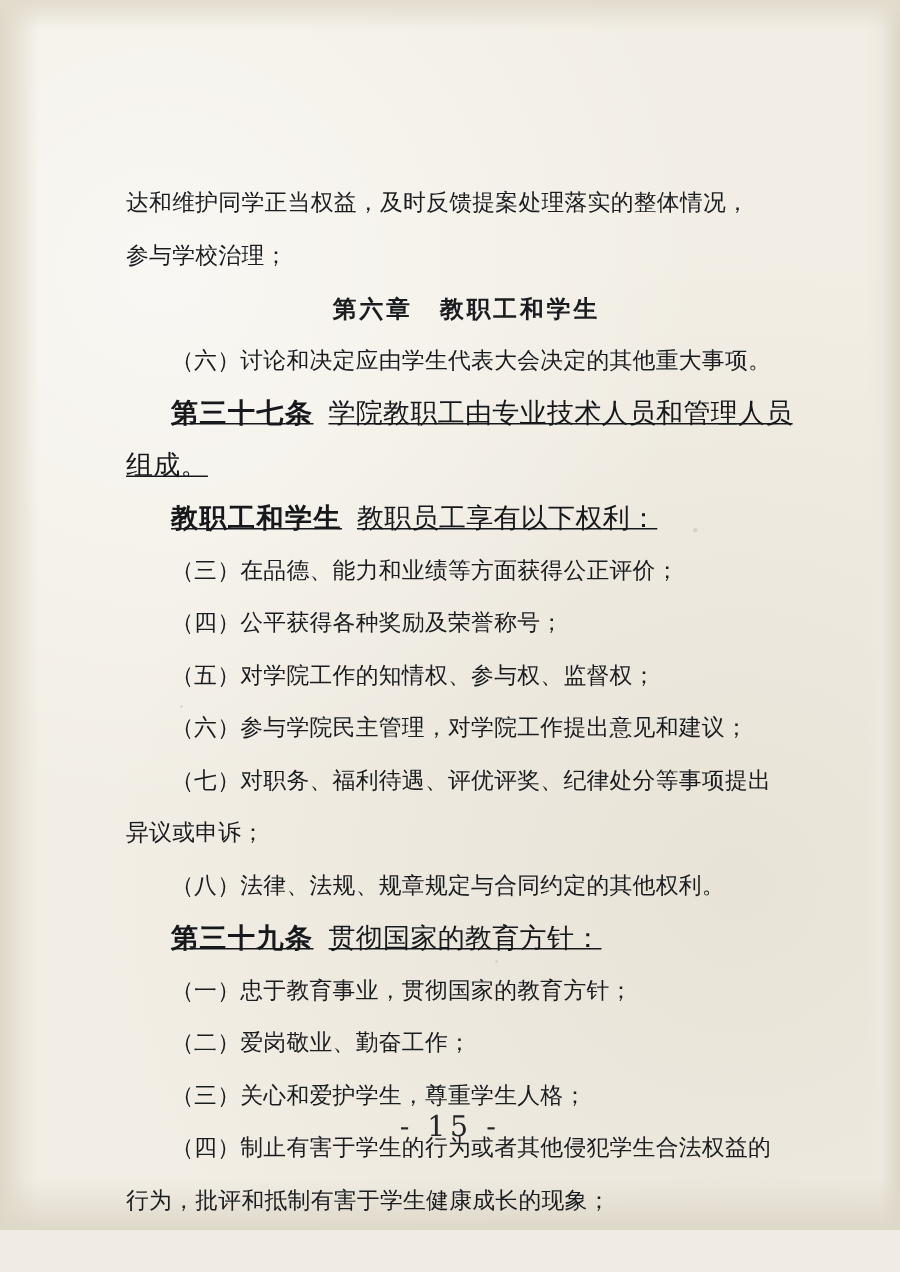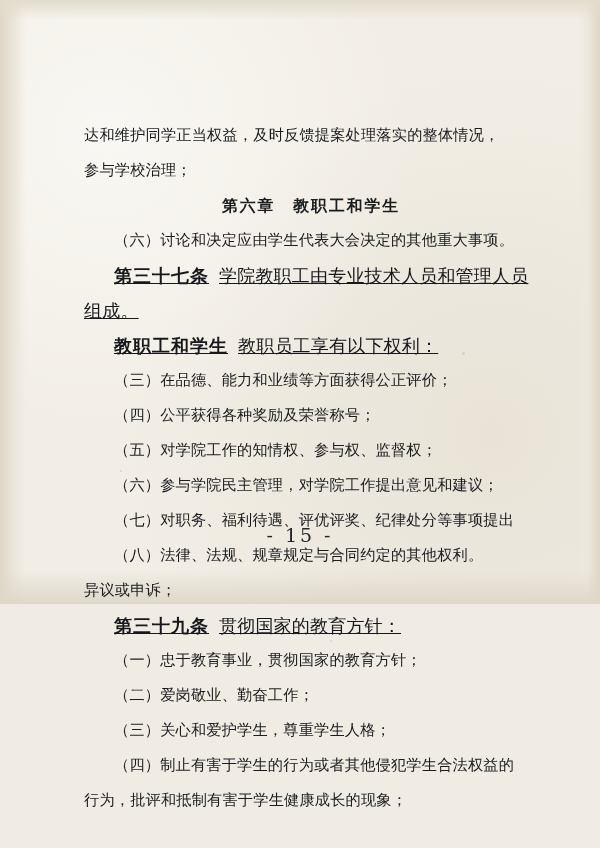--- a/index.html
+++ b/index.html
@@ -9,21 +9,21 @@
   body {
     width: 600px;
     height: 848px;
     background: #f0ece3;
     font-family: "DejaVu Serif", "Liberation Serif", serif;
     overflow: hidden;
   }
   .page {
     position: relative;
     width: 600px;
-    height: 604px;
+    height: 820px;
     background: #f2eee5;
     background-image:
       radial-gradient(circle at 18% 22%, rgba(255,255,255,0.55) 0%, rgba(255,255,255,0) 45%),
       radial-gradient(circle at 82% 72%, rgba(214,205,188,0.35) 0%, rgba(255,255,255,0) 55%);
     box-sizing: border-box;
   }
   .paper-edge-left {
     position: absolute;
     left: 0; top: 0; bottom: 0;
     width: 26px;
@@ -141,22 +141,22 @@
 
     <div class="article-line"><span class="art-num">第三十七条</span><span class="sp"></span><span class="art-body">学院教职工由专业技术人员和管理人员组成。</span></div>
 
     <div class="article-line"><span class="art-num">教职工和学生</span><span class="sp"></span><span class="art-body">教职员工享有以下权利：</span></div>
 
     <div class="line indent">（三）在品德、能力和业绩等方面获得公正评价；</div>
     <div class="line indent">（四）公平获得各种奖励及荣誉称号；</div>
     <div class="line indent">（五）对学院工作的知情权、参与权、监督权；</div>
     <div class="line indent">（六）参与学院民主管理，对学院工作提出意见和建议；</div>
     <div class="line indent">（七）对职务、福利待遇、评优评奖、纪律处分等事项提出</div>
+    <div class="line">异议或申诉；</div>
     <div class="line indent">（八）法律、法规、规章规定与合同约定的其他权利。</div>
-    <div class="line">异议或申诉；</div>
 
     <div class="article-line"><span class="art-num">第三十九条</span><span class="sp"></span><span class="art-body">贯彻国家的教育方针：</span></div>
 
     <div class="line indent">（一）忠于教育事业，贯彻国家的教育方针；</div>
     <div class="line indent">（二）爱岗敬业、勤奋工作；</div>
     <div class="line indent">（三）关心和爱护学生，尊重学生人格；</div>
     <div class="line indent">（四）制止有害于学生的行为或者其他侵犯学生合法权益的</div>
     <div class="line">行为，批评和抵制有害于学生健康成长的现象；</div>
 
   </div>

